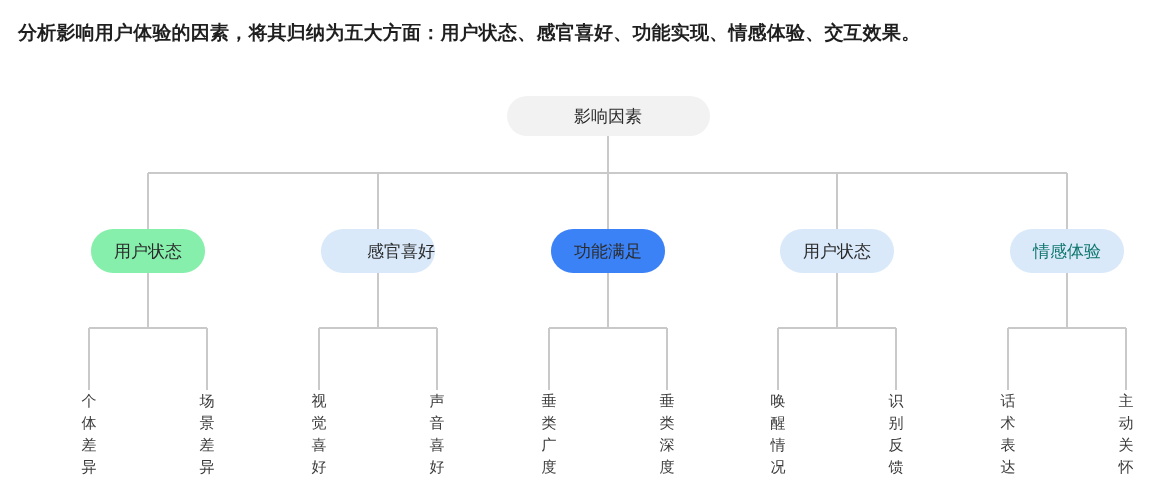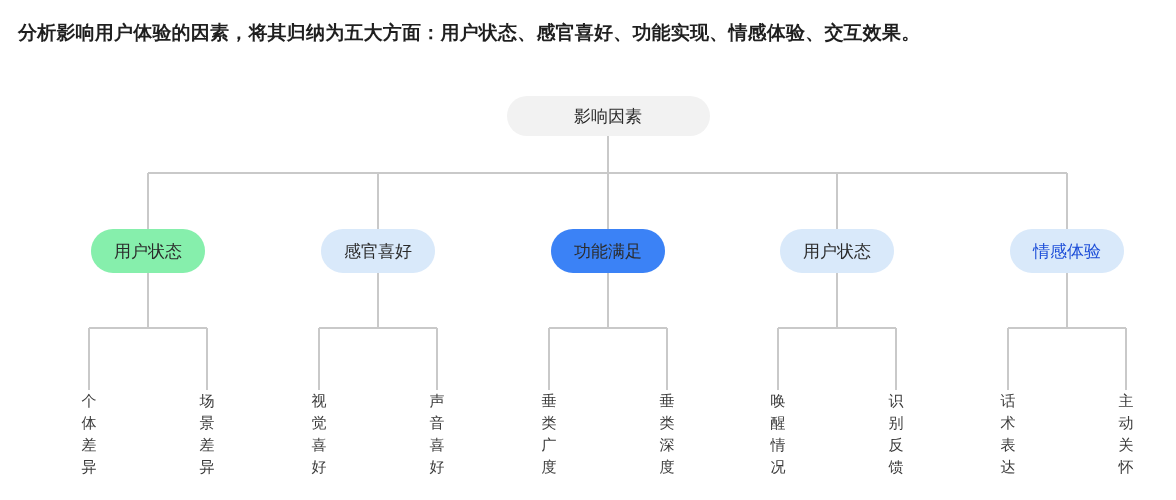--- a/index.html
+++ b/index.html
@@ -124,21 +124,21 @@
         <span>体</span>
         <span>差</span>
         <span>异</span>
       </div>
       <div class="leaf" title="场景差异" style="left: 196px; top: 390px; color: rgb(58, 58, 58);">
         <span>场</span>
         <span>景</span>
         <span>差</span>
         <span>异</span>
       </div>
-      <div class="node node-branch" style="left: 321px; top: 229px; width: 114px; height: 44px; background: rgb(217, 233, 250); color: rgb(43, 43, 43);">
+      <div class="node node-branch" style="left: 321px; top: 229px; width: 114px; height: 44px; background: rgb(217, 233, 250); color: rgb(43, 43, 43); justify-content: flex-end;">
         <span>感官喜好</span>
       </div>
       <div class="leaf" title="视觉喜好" style="left: 308px; top: 390px; color: rgb(58, 58, 58);">
         <span>视</span>
         <span>觉</span>
         <span>喜</span>
         <span>好</span>
       </div>
       <div class="leaf" title="声音喜好" style="left: 426px; top: 390px; color: rgb(58, 58, 58);">
         <span>声</span>
@@ -169,21 +169,21 @@
         <span>醒</span>
         <span>情</span>
         <span>况</span>
       </div>
       <div class="leaf" title="识别反馈" style="left: 885px; top: 390px; color: rgb(58, 58, 58);">
         <span>识</span>
         <span>别</span>
         <span>反</span>
         <span>馈</span>
       </div>
-      <div class="node node-branch" style="left: 1010px; top: 229px; width: 114px; height: 44px; background: rgb(217, 233, 250); color: #1d4ed8;">
+      <div class="node node-branch" style="left: 1010px; top: 229px; width: 114px; height: 44px; background: rgb(217, 233, 250); color: #0f766e;">
         <span>情感体验</span>
       </div>
       <div class="leaf" title="话术表达" style="left: 997px; top: 390px; color: rgb(58, 58, 58);">
         <span>话</span>
         <span>术</span>
         <span>表</span>
         <span>达</span>
       </div>
       <div class="leaf" title="主动关怀" style="left: 1115px; top: 390px; color: rgb(58, 58, 58);">
         <span>主</span>

